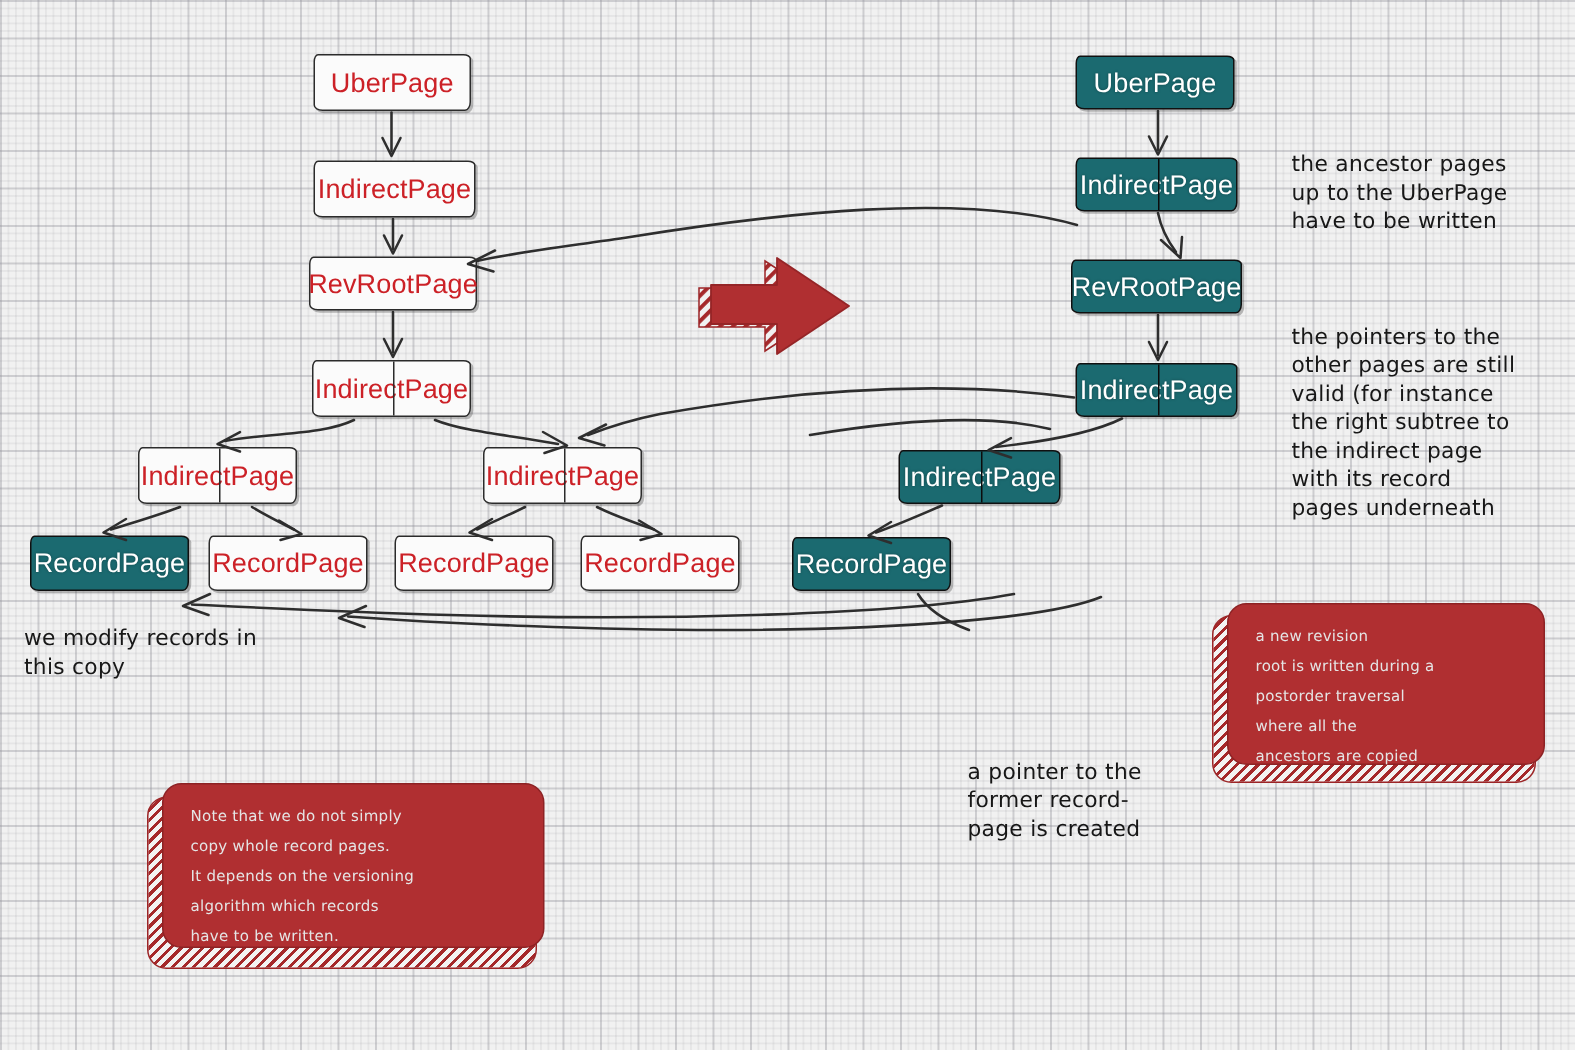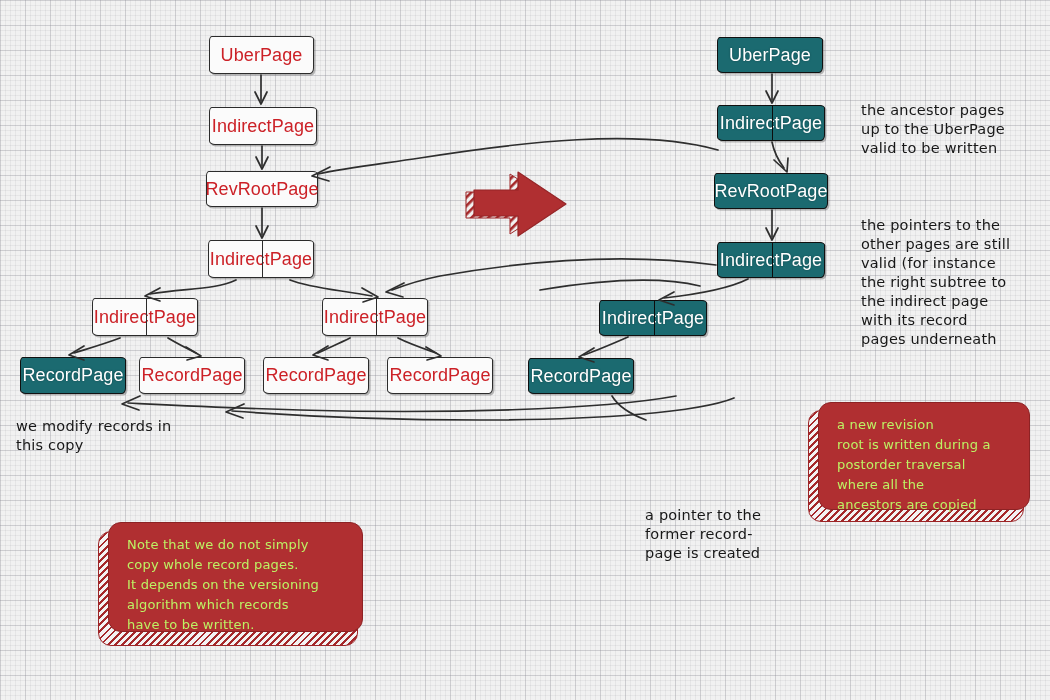--- a/index.html
+++ b/index.html
@@ -50,26 +50,26 @@
     color:#171717;
     white-space:pre-line;
     letter-spacing:.2px;
   }
 
   
   .callout{
     position:absolute;
     box-sizing:border-box;
     background:#b02f31;
-    color:#bef264;
+    color:#e5e5e5;
     border:1.5px solid #8d2224;
     border-radius:13px;
     padding:12px 16px 12px 18px;
     font-family:"DejaVu Sans", sans-serif;
-    font-size:13px;
+    font-size:10px;
     line-height:20px;
     white-space:pre-line;
     letter-spacing:.2px;
     z-index:4;
   }
   .callout-wrap{position:absolute;}
   .hatch{
     position:absolute;
     border-radius:13px;
     background-image:repeating-linear-gradient(135deg,
@@ -234,21 +234,21 @@
     <span class="divider" style="left:54px;"></span>
     <span>IndirectPage</span>
   </div>
 
   <div class="node teal" style="left:528px;top:358px;width:106px;height:36px;">
     <span>RecordPage</span>
   </div>
 
   <div class="note" style="left:861px;top:101px;">the ancestor pages
 up to the UberPage
-valid to be written</div>
+have to be written</div>
 
   <div class="note" style="left:861px;top:216px;">the pointers to the
 other pages are still
 valid (for instance
 the right subtree to
 the indirect page
 with its record
 pages underneath</div>
 
   <div class="note" style="left:16px;top:417px;">we modify records in

